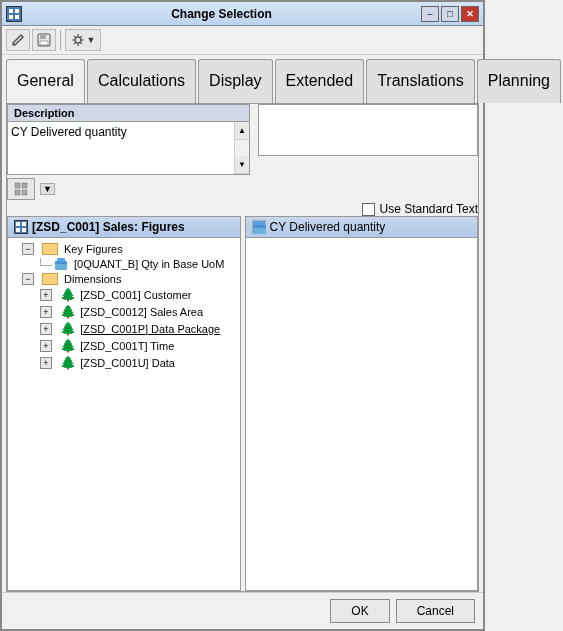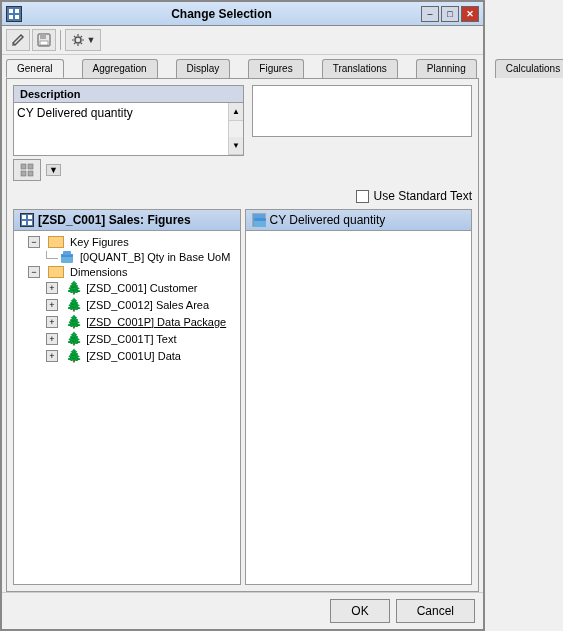--- a/index.html
+++ b/index.html
@@ -21,27 +21,27 @@
       display: flex; align-items: center; justify-content: center; font-size: 9px; cursor: pointer;
     }
     .tb-btn.close { background: #c0392b; color: white; font-weight: bold; }
 
     .toolbar { display: flex; align-items: center; padding: 3px 4px; gap: 2px; background: #f0f0f0; border-bottom: 1px solid #ccc; flex-shrink: 0; }
     .tool-btn { width: 24px; height: 22px; border: 1px solid #bbb; background: #e8e8e8; display: flex; align-items: center; justify-content: center; cursor: pointer; font-size: 12px; }
     .tool-separator { width: 1px; height: 20px; background: #aaa; margin: 0 2px; }
 
     .tabs { display: flex; padding: 4px 4px 0; background: #f0f0f0; flex-shrink: 0; }
     .tab {
-      padding: 3px 10px; border: 1px solid #999; border-bottom: none;
-      background: #e0e0e0; margin-right: 18px; cursor: pointer;
-      border-radius: 3px 3px 0 0; font-size: 10px;
+      padding: 12px 10px; border: 1px solid #999; border-bottom: none;
+      background: #e0e0e0; margin-right: 2px; cursor: pointer;
+      border-radius: 3px 3px 0 0; font-size: 16px;
     }
     .tab.active { background: #f0f0f0; border-bottom: 1px solid #f0f0f0; z-index: 1; font-weight: normal; }
 
-    .tab-content { background: #f0f0f0; border: 1px solid #999; margin: 0 4px; padding: 6px; flex: 1; display: flex; flex-direction: column; gap: 6px; }
+    .tab-content { background: #f0f0f0; border: 1px solid #999; margin: 0 4px; padding: 0; flex: 1; display: flex; flex-direction: column; }
 
     .description-row { display: flex; gap: 8px; }
     .desc-group { display: flex; flex-direction: column; flex: 1; }
     .field-label { font-size: 11px; font-weight: bold; background: #d0d8e8; padding: 2px 6px; border: 1px solid #999; border-bottom: none; display: inline-block; }
     .desc-input-container { display: flex; border: 1px solid #999; background: #fff; }
     .desc-textarea { width: 100%; height: 52px; border: none; resize: none; padding: 3px; font-size: 12px; background: #fff; outline: none; }
     .desc-scroll { display: flex; flex-direction: column; border-left: 1px solid #ccc; background: #e8e8e8; width: 16px; }
     .scroll-btn { flex: 1; display: flex; align-items: center; justify-content: center; font-size: 8px; cursor: pointer; border-bottom: 1px solid #ccc; }
     .grid-btn { width: 28px; height: 22px; border: 1px solid #999; background: #e8e8e8; display: flex; align-items: center; justify-content: center; cursor: pointer; font-size: 10px; }
 
@@ -119,23 +119,23 @@
       <svg width="14" height="14" viewBox="0 0 14 14">
           <circle cx="7" cy="7" r="3" fill="none" stroke="#555" stroke-width="1.5"></circle>
           <path d="M7 1v2M7 11v2M1 7h2M11 7h2M3 3l1.4 1.4M9.6 9.6L11 11M3 11l1.4-1.4M9.6 4.4L11 3" stroke="#555" stroke-width="1.2"></path>
         </svg>
       <span style="font-size:9px; color:#333;">▼</span>
     </div>
   </div>
 
   <div class="tabs">
     <div class="tab active">General</div>
-    <div class="tab">Aggregation</div>
+    <div class="tab">Calculations</div>
     <div class="tab">Display</div>
-    <div class="tab">Figures</div>
+    <div class="tab">Extended</div>
     <div class="tab">Translations</div>
     <div class="tab">Planning</div>
     <div class="tab">Calculations</div>
   </div>
 
   <div class="tab-content">
 
     <div class="description-row">
 
       <div class="desc-group">
@@ -245,21 +245,21 @@
             <span class="plant-icon">🌲</span>
             <span class="tree-label" style="margin-left:2px;text-decoration:underline;">[ZSD_C001P] Data Package</span>
           </div>
 
           <div class="tree-item">
             <span class="tree-indent" style="width:8px;"></span>
             <span class="tree-indent" style="width:16px; border-left:1px solid #aaa;"></span>
             <div class="tree-expand">+</div>
             <span style="width:4px;"></span>
             <span class="plant-icon">🌲</span>
-            <span class="tree-label" style="margin-left:2px;">[ZSD_C001T] Text</span>
+            <span class="tree-label" style="margin-left:2px;">[ZSD_C001T] Time</span>
           </div>
 
           <div class="tree-item">
             <span class="tree-indent" style="width:8px;"></span>
             <span class="tree-indent" style="width:16px; border-left:1px solid #aaa;"></span>
             <div class="tree-expand">+</div>
             <span style="width:4px;"></span>
             <span class="plant-icon">🌲</span>
             <span class="tree-label" style="margin-left:2px;">[ZSD_C001U] Data</span>
           </div>

